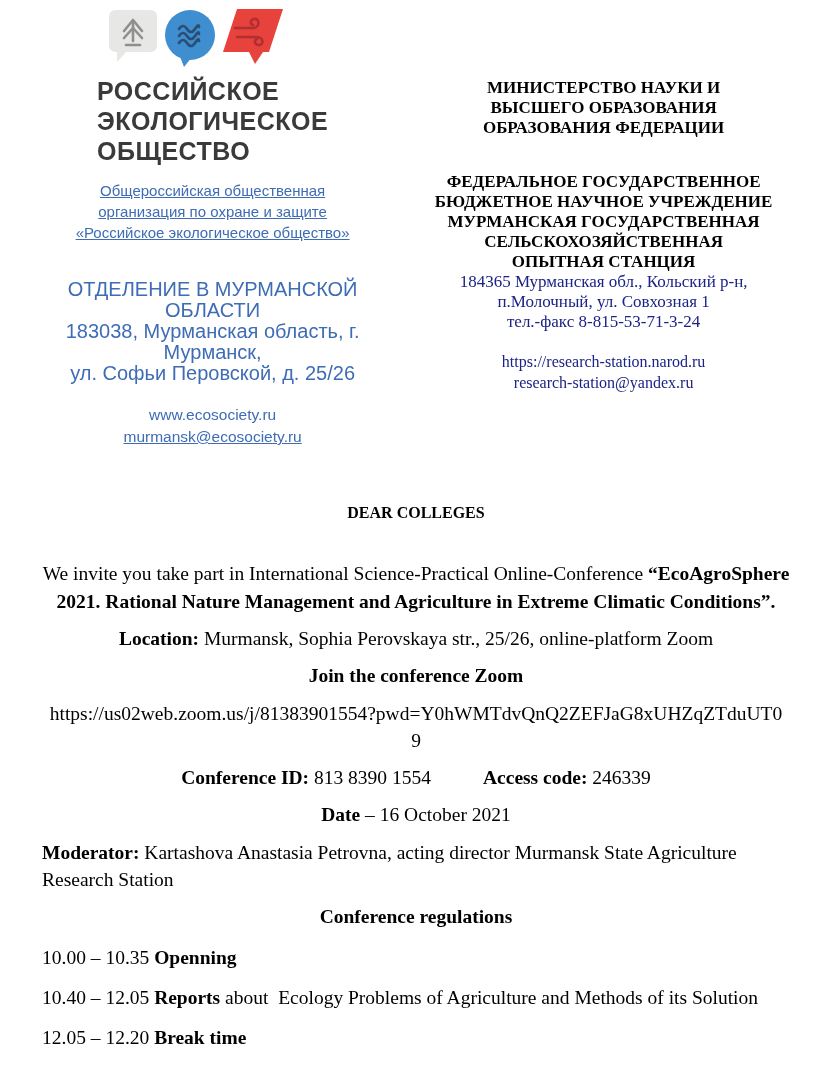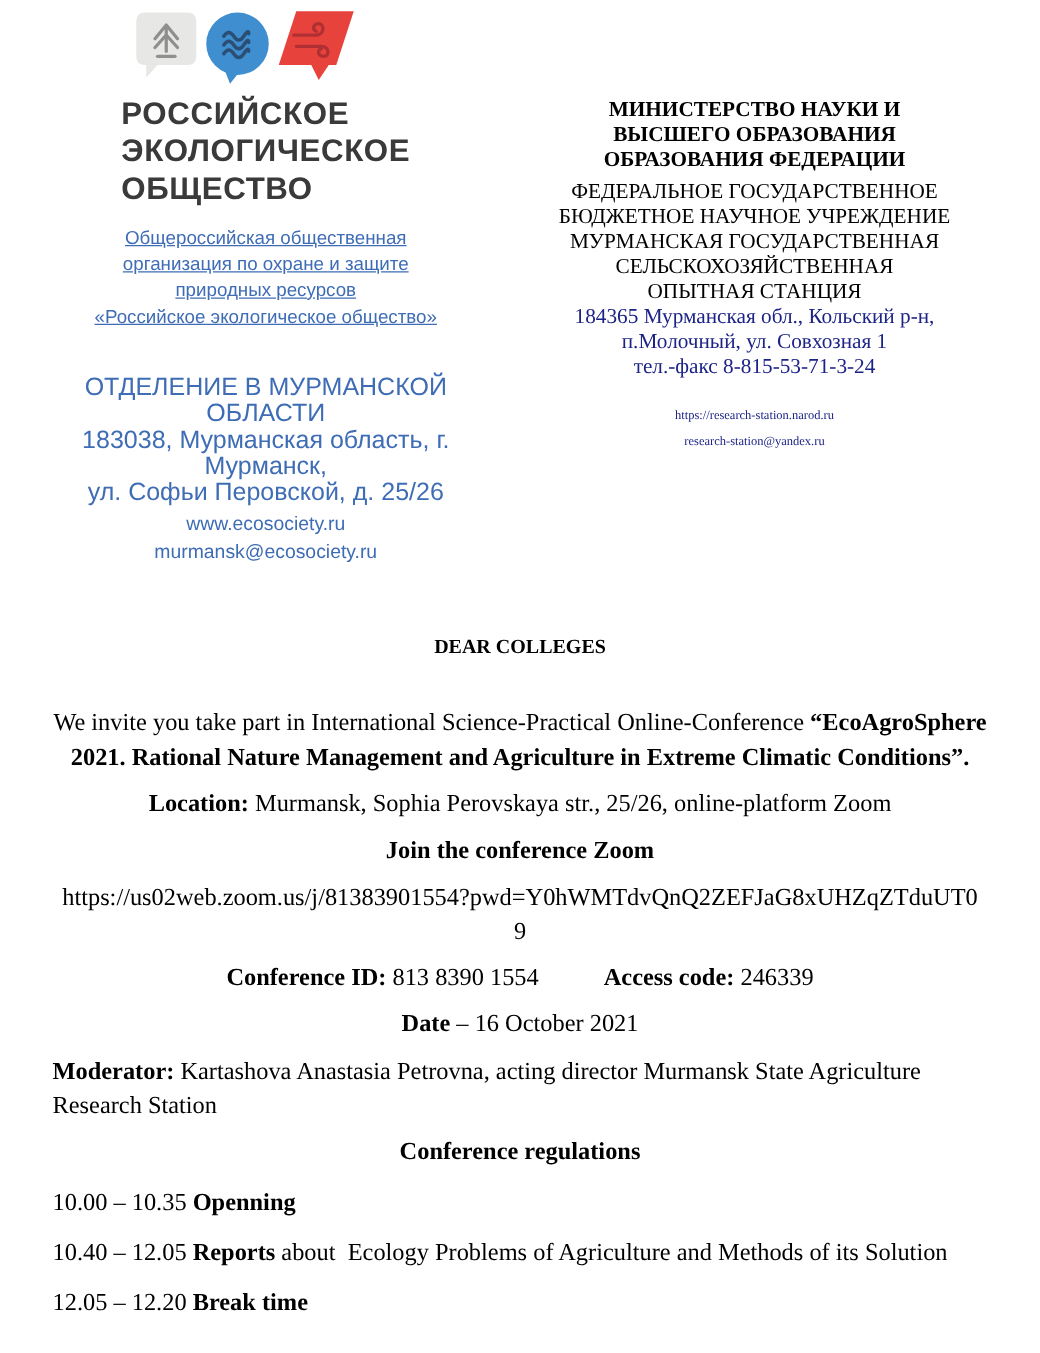--- a/index.html
+++ b/index.html
@@ -28,27 +28,27 @@
     font-family:"Liberation Sans", sans-serif;color:var(--left_blue);
   }
   .logo-block{display:inline-block;text-align:left;}
   .logo-icons{display:flex;align-items:flex-start;gap:2px;height:60px;margin-left:10px;}
   .wordmark{
     margin-top:8px;color:var(--wordmark);font-weight:800;
     font-size:25px;line-height:30px;letter-spacing:.5px;
   }
   .org-desc{margin-top:14px;font-size:15px;line-height:21px;text-decoration:underline;}
   .branch{margin-top:36px;font-size:20px;line-height:21px;}
-  .left-links{margin-top:4px;font-size:15.5px;line-height:22px;}
-  .left-links .email{}
+  .left-links{margin-top:20px;font-size:15.5px;line-height:22px;}
+  .left-links .email{text-decoration:underline;}
   .col-right{width:420px;text-align:center;margin-top:70px;color:var(--text_black);}
   .ministry{font-weight:bold;font-size:17px;line-height:20px;}
-  .institution{font-weight:normal;font-size:17px;line-height:20px;margin-top:5px;}
+  .institution{font-weight:bold;font-size:17px;line-height:20px;margin-top:34px;}
   .right-address{color:var(--navy);font-size:17px;line-height:20px;}
-  .right-links{color:var(--navy);font-size:10px;line-height:21px;margin-top:19px;}
+  .right-links{color:var(--navy);font-size:16px;line-height:21px;margin-top:19px;}
   
   .letter{padding:0 42px;font-size:19.5px;line-height:1.4;}
   .salutation{text-align:center;font-weight:bold;font-size:16px;margin-top:54px;}
   .letter p{margin-top:10px;}
   .center{text-align:center;}
   .sp{white-space:pre-wrap;}
   .invite{margin-top:36px !important;}
   .url-par{word-break:break-all;max-width:742px;margin-left:auto;margin-right:auto;}
   .gap-group{margin-left:52px;}
   .sched{margin-top:13px !important;}
@@ -102,21 +102,20 @@
         <div class="wordmark">
           <div>РОССИЙСКОЕ</div>
           <div>ЭКОЛОГИЧЕСКОЕ</div>
           <div>ОБЩЕСТВО</div>
         </div>
       </div>
 
       <div class="org-desc">
         <div>Общероссийская общественная</div>
         <div>организация по охране и защите</div>
-        <div>природных ресурсов</div>
         <div>«Российское экологическое общество»</div>
       </div>
 
       <div class="branch">
         <div>ОТДЕЛЕНИЕ В МУРМАНСКОЙ ОБЛАСТИ</div>
         <div>183038, Мурманская область, г. Мурманск,</div>
         <div>ул. Софьи Перовской, д. 25/26</div>
       </div>
 
       <div class="left-links">

